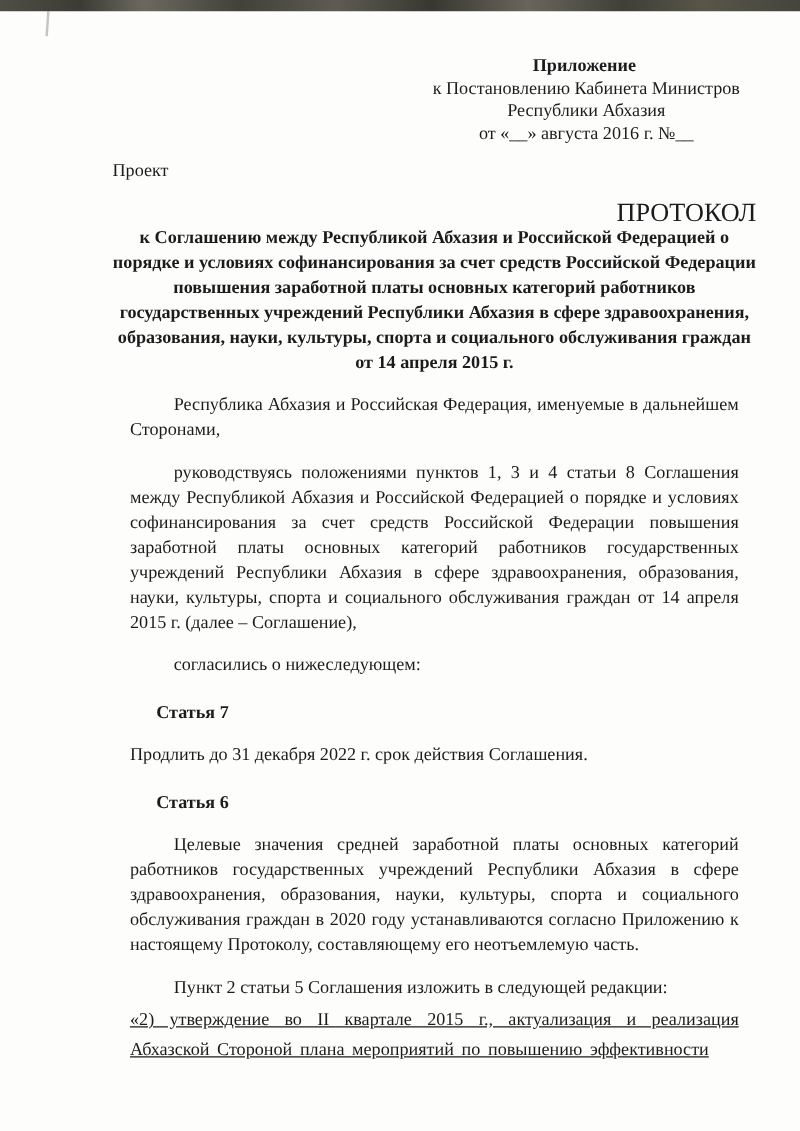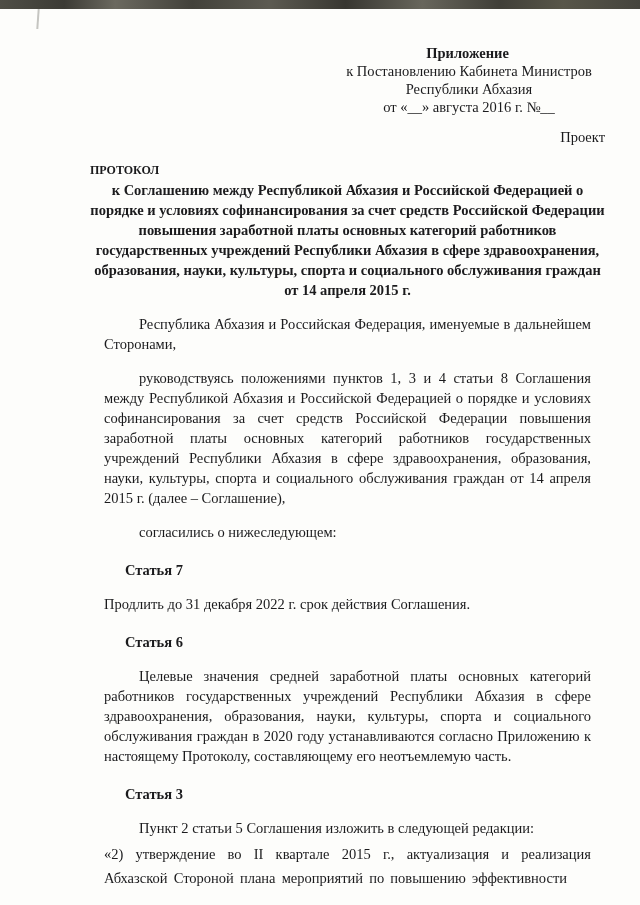--- a/index.html
+++ b/index.html
@@ -39,48 +39,48 @@
     width: 272px;
     text-align: center;
     line-height: 18px;
   }
   .annex-label {
     font-weight: bold;
     text-align: center;
     padding-right: 3px;
   }
   .draft {
-    text-align: right;
     margin-top: 12px;
     line-height: 18px;
   }
   .doc-title {
-    text-align: left;
-    font-weight: bold;
-    font-size: 12px;
+    text-align: right;
+    font-weight: normal;
+    font-size: 21px;
     line-height: 20px;
     margin: 14px 0 0;
   }
   .doc-subtitle {
     text-align: center;
     font-weight: bold;
     line-height: 20px;
     margin: 0;
   }
   .para {
     text-align: justify;
     text-indent: 35px;
     line-height: 20px;
     margin: 14px 14px 0;
   }
   .para.no-indent { text-indent: 0; }
   .para.loose {
     line-height: 24px;
     word-spacing: 2.5px;
     margin-top: 4px;
+    text-decoration: underline;
   }
   .article-heading {
     font-weight: bold;
     font-size: 14.5px;
     text-indent: 35px;
     line-height: 20px;
     margin: 18px 0 0;
   }
 </style>
 </head>
@@ -106,17 +106,16 @@
   <p class="para">Республика Абхазия и Российская Федерация, именуемые в дальнейшем Сторонами,</p>
   <p class="para">руководствуясь положениями пунктов 1, 3 и 4 статьи 8 Соглашения между Республикой Абхазия и Российской Федерацией о порядке и условиях софинансирования за счет средств Российской Федерации повышения заработной платы основных категорий работников государственных учреждений Республики Абхазия в сфере здравоохранения, образования, науки, культуры, спорта и социального обслуживания граждан от 14 апреля 2015 г. (далее – Соглашение),</p>
   <p class="para">согласились о нижеследующем:</p>
 
   <div class="article-heading">Статья 7</div>
   <p class="para no-indent">Продлить до 31 декабря 2022 г. срок действия Соглашения.</p>
 
   <div class="article-heading">Статья 6</div>
   <p class="para">Целевые значения средней заработной платы основных категорий работников государственных учреждений Республики Абхазия в сфере здравоохранения, образования, науки, культуры, спорта и социального обслуживания граждан в 2020 году устанавливаются согласно Приложению к настоящему Протоколу, составляющему его неотъемлемую часть.</p>
 
-  <div class="article-heading">Статья 3</div>
   <p class="para">Пункт 2 статьи 5 Соглашения изложить в следующей редакции:</p>
   <p class="para no-indent loose">«2) утверждение во II квартале 2015 г., актуализация и реализация Абхазской Стороной плана мероприятий по повышению эффективности</p>
 
 </div>
 
 </body></html>

